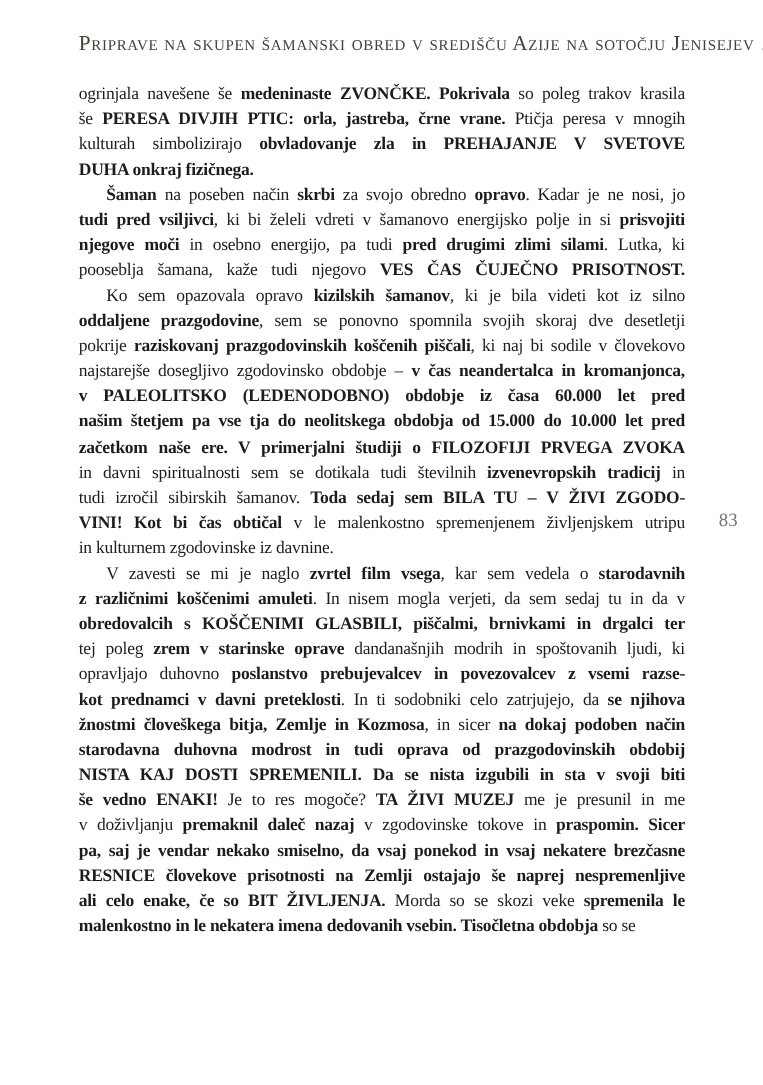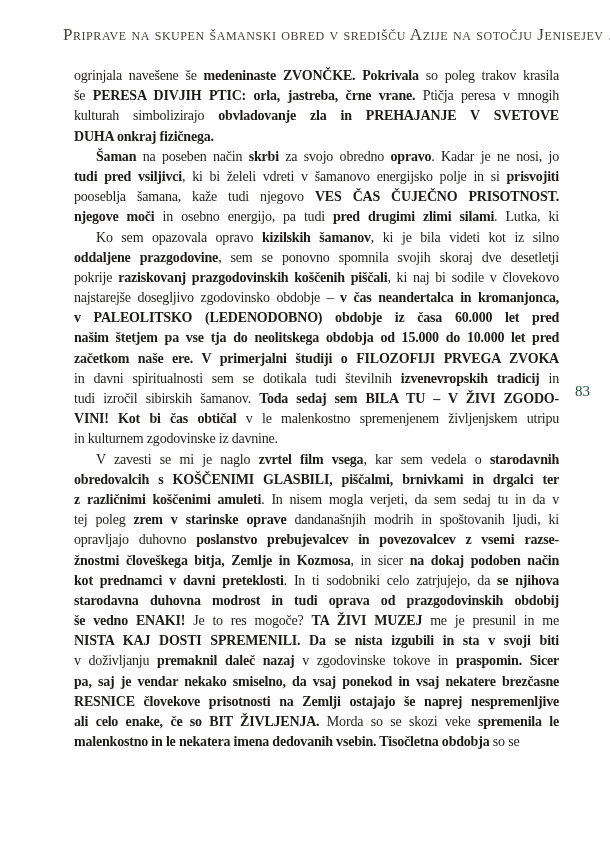--- a/index.html
+++ b/index.html
@@ -7,71 +7,71 @@
     position:relative;width:610px;height:868px;background:#ffffff;
     font-family:"Liberation Serif","DejaVu Serif",serif;overflow:hidden;
   }
   .running-header{
     position:absolute;top:25px;left:63px;width:485px;
     text-align:right;font-variant:small-caps;
     font-size:17px;letter-spacing:0.55px;color:#46413a;
     white-space:nowrap;
   }
   .page-number{
-    position:absolute;top:383px;right:20px;
-    font-size:15px;color:#14532d;font-family:Liberation Serif, serif;
+    position:absolute;top:409px;right:20px;
+    font-size:15px;color:#737373;font-family:Liberation Serif, serif;
   }
   .body-text{
     position:absolute;top:66px;left:63px;width:485px;
     font-size:14px;line-height:20.2px;color:#1e1c1a;
     letter-spacing:-0.2px;
   }
   .line{
     width:485px;height:20.2px;box-sizing:border-box;
-    text-align:justify;text-align-last:justify;margin-left:11px;
+    text-align:justify;text-align-last:justify;
   }
   .line.last{text-align-last:left;}
   .line.indent{padding-left:22px;}
   .b{font-weight:bold;}
 </style>
 </head>
 <body>
 
 <div class="page">
   <div class="running-header">Priprave na skupen šamanski obred v središču Azije na sotočju Jenisejev ...</div>
   <div class="page-number">83</div>
   <div class="body-text">
       <div class="line" style=""><span class="r">ogrinjala navešene še </span><span class="b">medeninaste ZVONČKE. Pokrivala</span><span class="r"> so poleg trakov krasila</span></div>
       <div class="line" style=""><span class="r">še </span><span class="b">PERESA DIVJIH PTIC: orla, jastreba, črne vrane.</span><span class="r"> Ptičja peresa v mnogih</span></div>
       <div class="line" style=""><span class="r">kulturah simbolizirajo </span><span class="b">obvladovanje zla in PREHAJANJE V SVETOVE</span></div>
       <div class="line last" style=""><span class="b">DUHA onkraj fizičnega.</span></div>
       <div class="line indent" style=""><span class="b">Šaman</span><span class="r"> na poseben način </span><span class="b">skrbi</span><span class="r"> za svojo obredno </span><span class="b">opravo</span><span class="r">. Kadar je ne nosi, jo</span></div>
       <div class="line" style=""><span class="b">tudi pred vsiljivci</span><span class="r">, ki bi želeli vdreti v šamanovo energijsko polje in si </span><span class="b">prisvojiti</span></div>
+      <div class="line" style=""><span class="b">njegove moči</span><span class="r"> in osebno energijo, pa tudi </span><span class="b">pred drugimi zlimi silami</span><span class="r">. Lutka, ki</span></div>
       <div class="line" style=""><span class="r">pooseblja šamana, kaže tudi njegovo </span><span class="b">VES ČAS ČUJEČNO PRISOTNOST.</span></div>
-      <div class="line" style=""><span class="b">njegove moči</span><span class="r"> in osebno energijo, pa tudi </span><span class="b">pred drugimi zlimi silami</span><span class="r">. Lutka, ki</span></div>
       <div class="line indent" style=""><span class="r">Ko sem opazovala opravo </span><span class="b">kizilskih šamanov</span><span class="r">, ki je bila videti kot iz silno</span></div>
       <div class="line" style=""><span class="b">oddaljene prazgodovine</span><span class="r">, sem se ponovno spomnila svojih skoraj dve desetletji</span></div>
       <div class="line" style=""><span class="r">pokrije </span><span class="b">raziskovanj prazgodovinskih koščenih piščali</span><span class="r">, ki naj bi sodile v človekovo</span></div>
       <div class="line" style=""><span class="r">najstarejše dosegljivo zgodovinsko obdobje – </span><span class="b">v čas neandertalca in kromanjonca,</span></div>
       <div class="line" style=""><span class="b">v PALEOLITSKO (LEDENODOBNO) obdobje iz časa 60.000 let pred</span></div>
       <div class="line" style=""><span class="b">našim štetjem pa vse tja do neolitskega obdobja od 15.000 do 10.000 let pred</span></div>
       <div class="line" style=""><span class="b">začetkom naše ere. V primerjalni študiji o FILOZOFIJI PRVEGA ZVOKA</span></div>
       <div class="line" style=""><span class="r">in davni spiritualnosti sem se dotikala tudi številnih </span><span class="b">izvenevropskih tradicij</span><span class="r"> in</span></div>
       <div class="line" style=""><span class="r">tudi izročil sibirskih šamanov. </span><span class="b">Toda sedaj sem BILA TU – V ŽIVI ZGODO-</span></div>
       <div class="line" style=""><span class="b">VINI! Kot bi čas obtičal</span><span class="r"> v le malenkostno spremenjenem življenjskem utripu</span></div>
       <div class="line last" style=""><span class="r">in kulturnem zgodovinske iz davnine.</span></div>
       <div class="line indent" style=""><span class="r">V zavesti se mi je naglo </span><span class="b">zvrtel film vsega</span><span class="r">, kar sem vedela o </span><span class="b">starodavnih</span></div>
+      <div class="line" style=""><span class="b">z različnimi koščenimi amuleti</span><span class="r">. In nisem mogla verjeti, da sem sedaj tu in da v</span></div>
       <div class="line" style=""><span class="b">obredovalcih s KOŠČENIMI GLASBILI, piščalmi, brnivkami in drgalci ter</span></div>
-      <div class="line" style=""><span class="b">z različnimi koščenimi amuleti</span><span class="r">. In nisem mogla verjeti, da sem sedaj tu in da v</span></div>
       <div class="line" style=""><span class="r">tej poleg </span><span class="b">zrem v starinske oprave</span><span class="r"> dandanašnjih modrih in spoštovanih ljudi, ki</span></div>
       <div class="line" style=""><span class="r">opravljajo duhovno </span><span class="b">poslanstvo prebujevalcev in povezovalcev z vsemi razse-</span></div>
+      <div class="line" style=""><span class="b">kot prednamci v davni preteklosti</span><span class="r">. In ti sodobniki celo zatrjujejo, da </span><span class="b">se njihova</span></div>
       <div class="line" style=""><span class="b">žnostmi človeškega bitja, Zemlje in Kozmosa</span><span class="r">, in sicer </span><span class="b">na dokaj podoben način</span></div>
-      <div class="line" style=""><span class="b">kot prednamci v davni preteklosti</span><span class="r">. In ti sodobniki celo zatrjujejo, da </span><span class="b">se njihova</span></div>
       <div class="line" style=""><span class="b">starodavna duhovna modrost in tudi oprava od prazgodovinskih obdobij</span></div>
+      <div class="line" style=""><span class="b">NISTA KAJ DOSTI SPREMENILI. Da se nista izgubili in sta v svoji biti</span></div>
       <div class="line" style=""><span class="b">še vedno ENAKI!</span><span class="r"> Je to res mogoče? </span><span class="b">TA ŽIVI MUZEJ</span><span class="r"> me je presunil in me</span></div>
-      <div class="line" style=""><span class="b">NISTA KAJ DOSTI SPREMENILI. Da se nista izgubili in sta v svoji biti</span></div>
       <div class="line" style=""><span class="r">v doživljanju </span><span class="b">premaknil daleč nazaj</span><span class="r"> v zgodovinske tokove in </span><span class="b">praspomin. Sicer</span></div>
       <div class="line" style=""><span class="b">pa, saj je vendar nekako smiselno, da vsaj ponekod in vsaj nekatere brezčasne</span></div>
       <div class="line" style=""><span class="b">RESNICE človekove prisotnosti na Zemlji ostajajo še naprej nespremenljive</span></div>
       <div class="line" style=""><span class="b">ali celo enake, če so BIT ŽIVLJENJA.</span><span class="r"> Morda so se skozi veke </span><span class="b">spremenila le</span></div>
       <div class="line last" style=""><span class="b">malenkostno in le nekatera imena dedovanih vsebin. Tisočletna obdobja</span><span class="r"> so se</span></div>
     </div>
 </div>
 
 </body></html>

